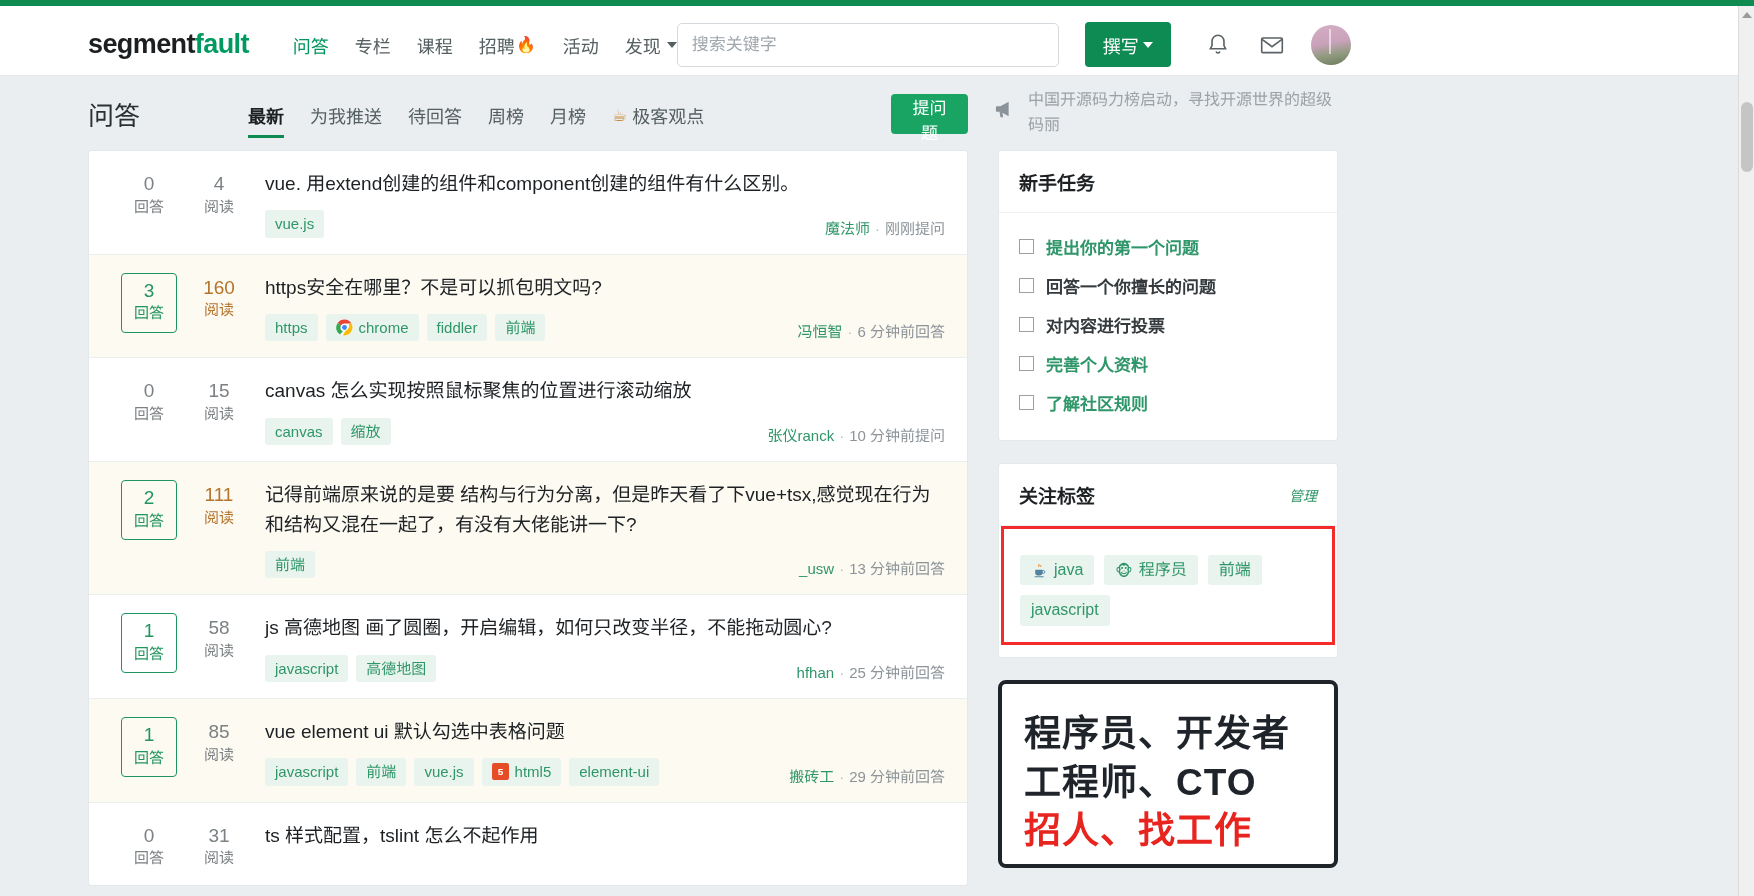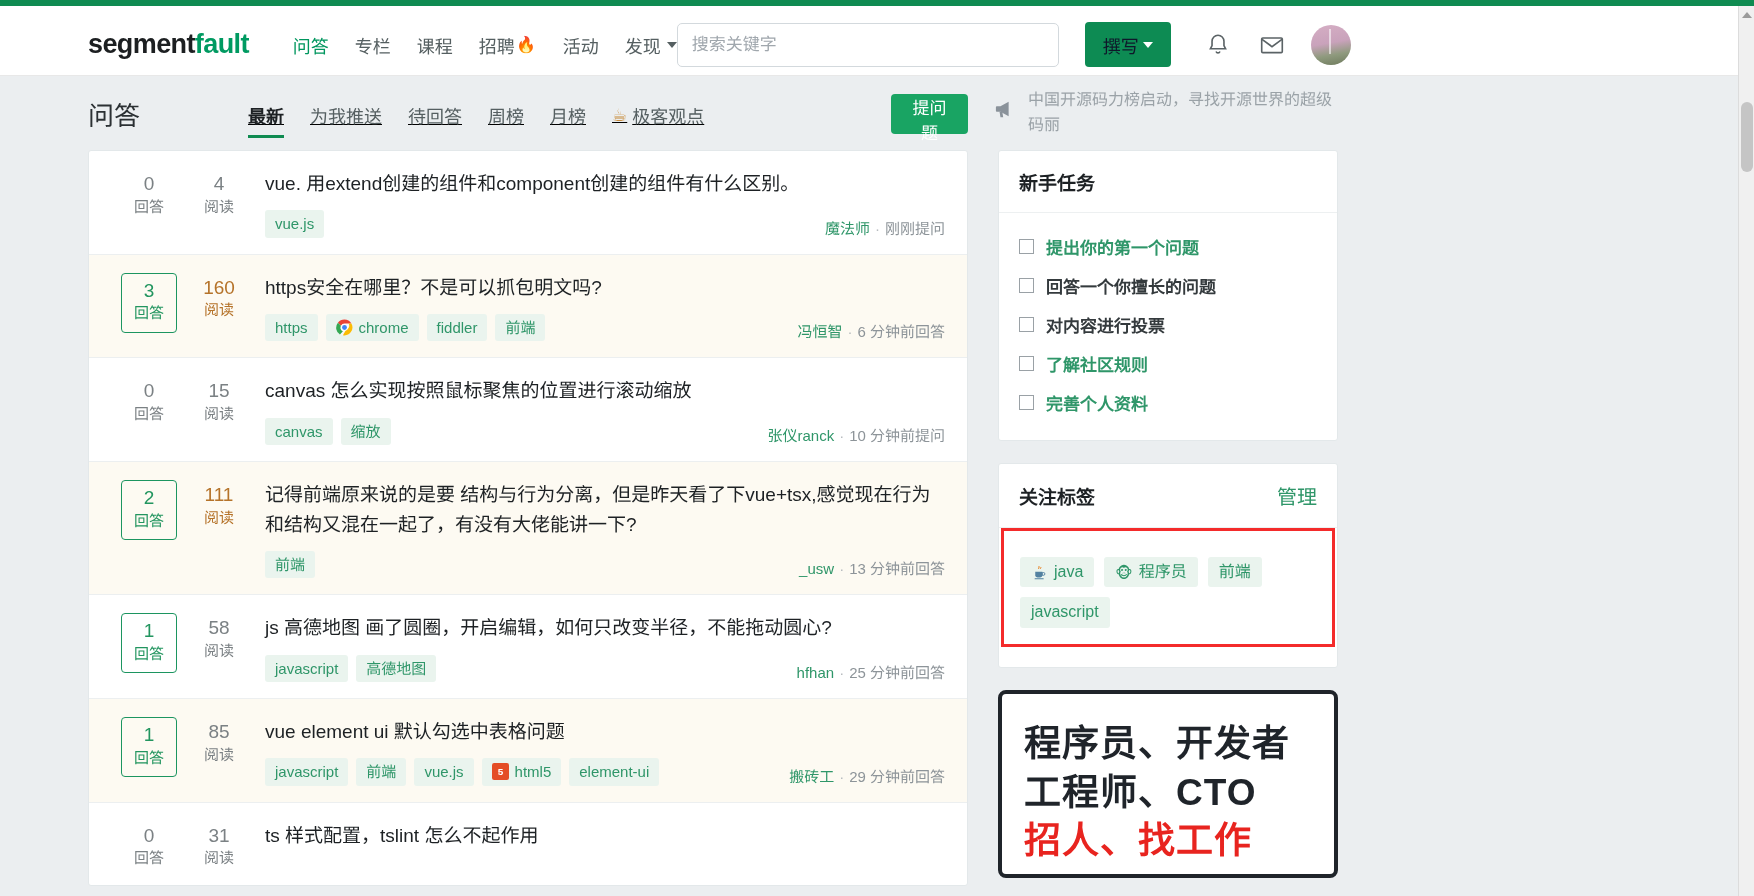--- a/index.html
+++ b/index.html
@@ -35,21 +35,21 @@
     border-top: 6px solid #555f61; margin-left: 4px; }
   .search-wrap { }
   .search-input {
     width: 382px; height: 44px; border: 1px solid #d3d9dd; border-radius: 5px;
     padding: 0 14px; font-size: 17px; color: #333; background: #fff;
     font-family: "Liberation Sans", sans-serif;
   }
   .search-input::placeholder { color: #a0a7ad; }
   .compose-btn {
     margin-left: 26px; height: 45px; padding: 0 18px; background: #0d8b53;
-    color: #0f172a; border: none; border-radius: 4px; font-size: 18px; cursor: pointer;
+    color: #ffffff; border: none; border-radius: 4px; font-size: 18px; cursor: pointer;
     display: flex; align-items: center; gap: 4px; font-family: "Liberation Sans", sans-serif;
   }
   .compose-btn .caret-w { border-top-color: #fff; margin-left: 0; }
   .hdr-icons { display: flex; align-items: center; gap: 28px; margin-left: 34px; }
   .icon-btn { width: 26px; height: 26px; color: #5b6366; cursor: pointer; display: block; }
   .avatar {
     width: 40px; height: 40px; border-radius: 50%; margin-left: 26px; cursor: pointer;
     background: linear-gradient(170deg,#d5aec4 0%, #c9a2bb 45%, #8f9a7e 72%, #6d7a5c 100%);
     position: relative; overflow: hidden; flex: none;
   }
@@ -59,21 +59,21 @@
   }
 
   
   .page { display: flex; padding: 0 88px; gap: 30px; }
   .col-main { width: 880px; }
   .col-side { width: 340px; }
 
   
   .toolbar { height: 74px; display: flex; align-items: center; position: relative; }
   .page-title { font-size: 26px; color: #2b3033; font-weight: 400; width: 160px; }
-  .tabs { display: flex; align-items: flex-end; gap: 26px; height: 74px; text-decoration: underline; }
+  .tabs { display: flex; align-items: flex-end; gap: 26px; height: 74px; }
   .tab {
     font-size: 18px; color: #555f61; cursor: pointer; padding-bottom: 22px;
     position: relative; display: flex; align-items: center; gap: 5px; white-space: nowrap;
   }
   .tab.active { color: #1d2124; font-weight: 700; }
   .tab.active::after {
     content: ""; position: absolute; left: 0; right: 0; bottom: 12px;
     height: 3px; background: #0f8b51;
   }
   .cup-icon { color: #c98b3a; font-size: 17px; line-height: 1; }
@@ -129,31 +129,31 @@
   .mini { width: 17px; height: 17px; flex: none; display: block; }
 
   
   .card {
     background: #fff; border: 1px solid #e3e8ea; border-radius: 3px; margin-bottom: 22px;
   }
   .card-head {
     padding: 17px 20px; font-size: 19px; font-weight: 700; color: #1d2124;
     border-bottom: 1px solid #edf0f1; display: flex; align-items: center; justify-content: space-between;
   }
-  .card-head .manage { font-size: 20px; color: #2f9669; font-weight: 400; cursor: pointer; }
+  .card-head .manage { font-size: 14px; color: #2f9669; font-weight: 400; cursor: pointer; font-style: italic; }
   .task-list { padding: 14px 20px 18px; }
   .task {
     display: flex; align-items: center; gap: 12px; padding: 7px 0; font-size: 17px;
     cursor: pointer;
     font-weight: bold;
   }
   .task .box { width: 15px; height: 15px; border: 1px solid #9aa1a6; flex: none; }
   .task.link { color: #2f9669; }
   .task.plain { color: #343a3d; }
-  .tagbox { padding: 14px 16px 16px; border: 3px solid #f42b2b; margin: 0 2px 20px; }
+  .tagbox { padding: 14px 16px 16px; border: 3px solid #f42b2b; margin: 0 2px 12px; }
   .tagbox .tags { gap: 10px; }
   .tagbox .tag { font-size: 16px; padding: 6px 11px; }
   .adcard {
     background: #fff; border: 4px solid #1f242a; border-radius: 8px;
     padding: 26px 22px 10px; overflow: hidden; height: 188px;
   }
   .ad-line { font-size: 37px; font-weight: 700; line-height: 1.32; color: #1f242a; letter-spacing: 1px; }
   .ad-line.red { color: #e8241f; }
 
   
@@ -462,25 +462,25 @@
           <div class="task plain">
             <span class="box"></span>
             <span>回答一个你擅长的问题</span>
           </div>
           <div class="task plain">
             <span class="box"></span>
             <span>对内容进行投票</span>
           </div>
           <div class="task link">
             <span class="box"></span>
-            <span>了解社区规则</span>
+            <span>完善个人资料</span>
           </div>
           <div class="task link">
             <span class="box"></span>
-            <span>完善个人资料</span>
+            <span>了解社区规则</span>
           </div>
         </div>
       </div>
 
       <div class="card">
         <div class="card-head">
           <span>关注标签</span>
           <span class="manage">管理</span>
         </div>
         <div class="tagbox">

